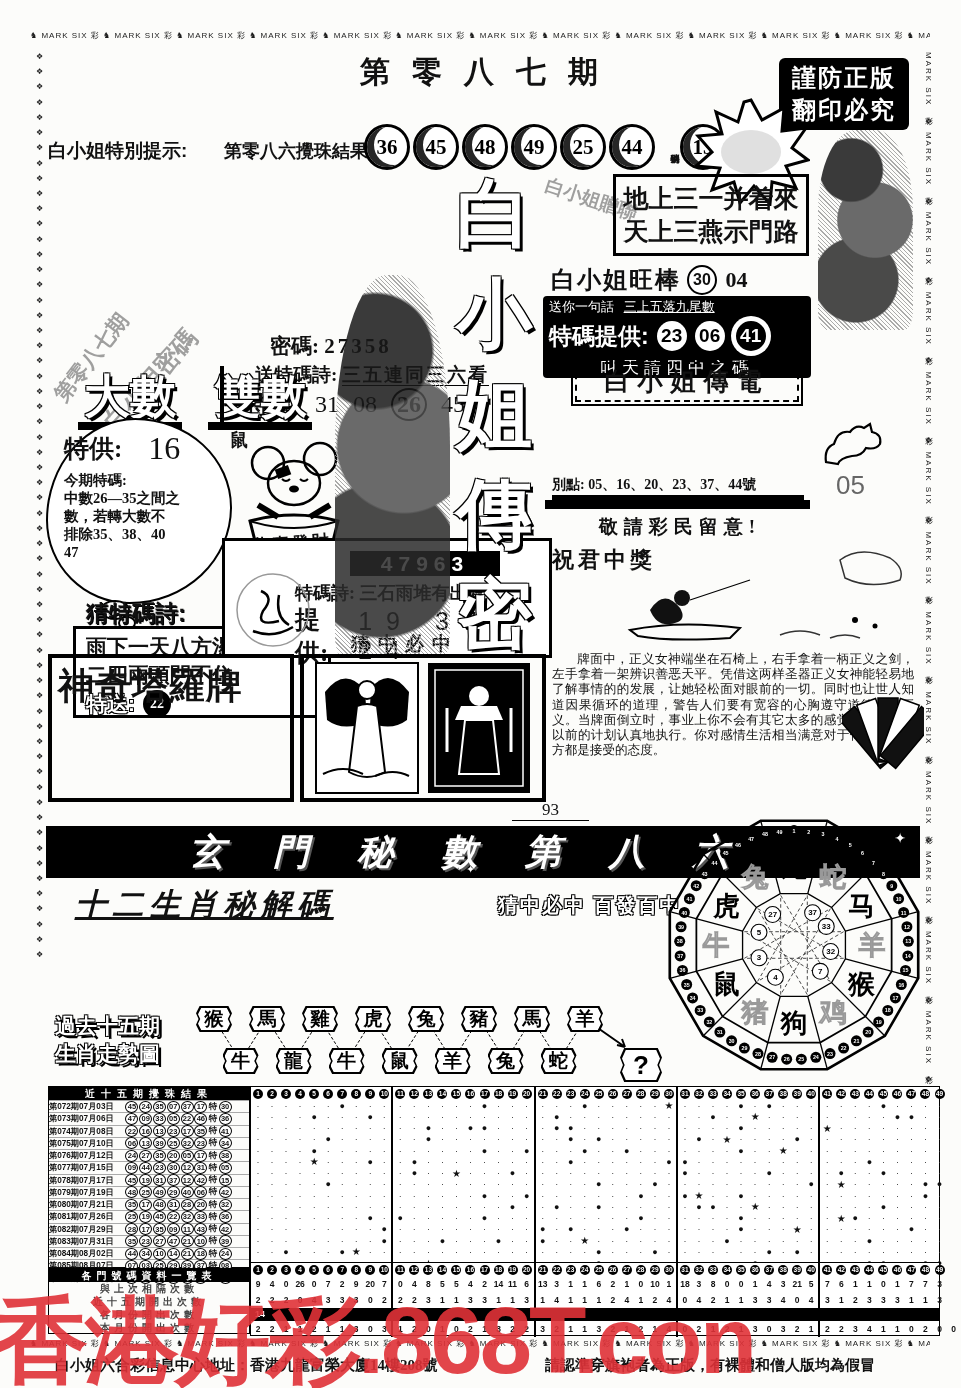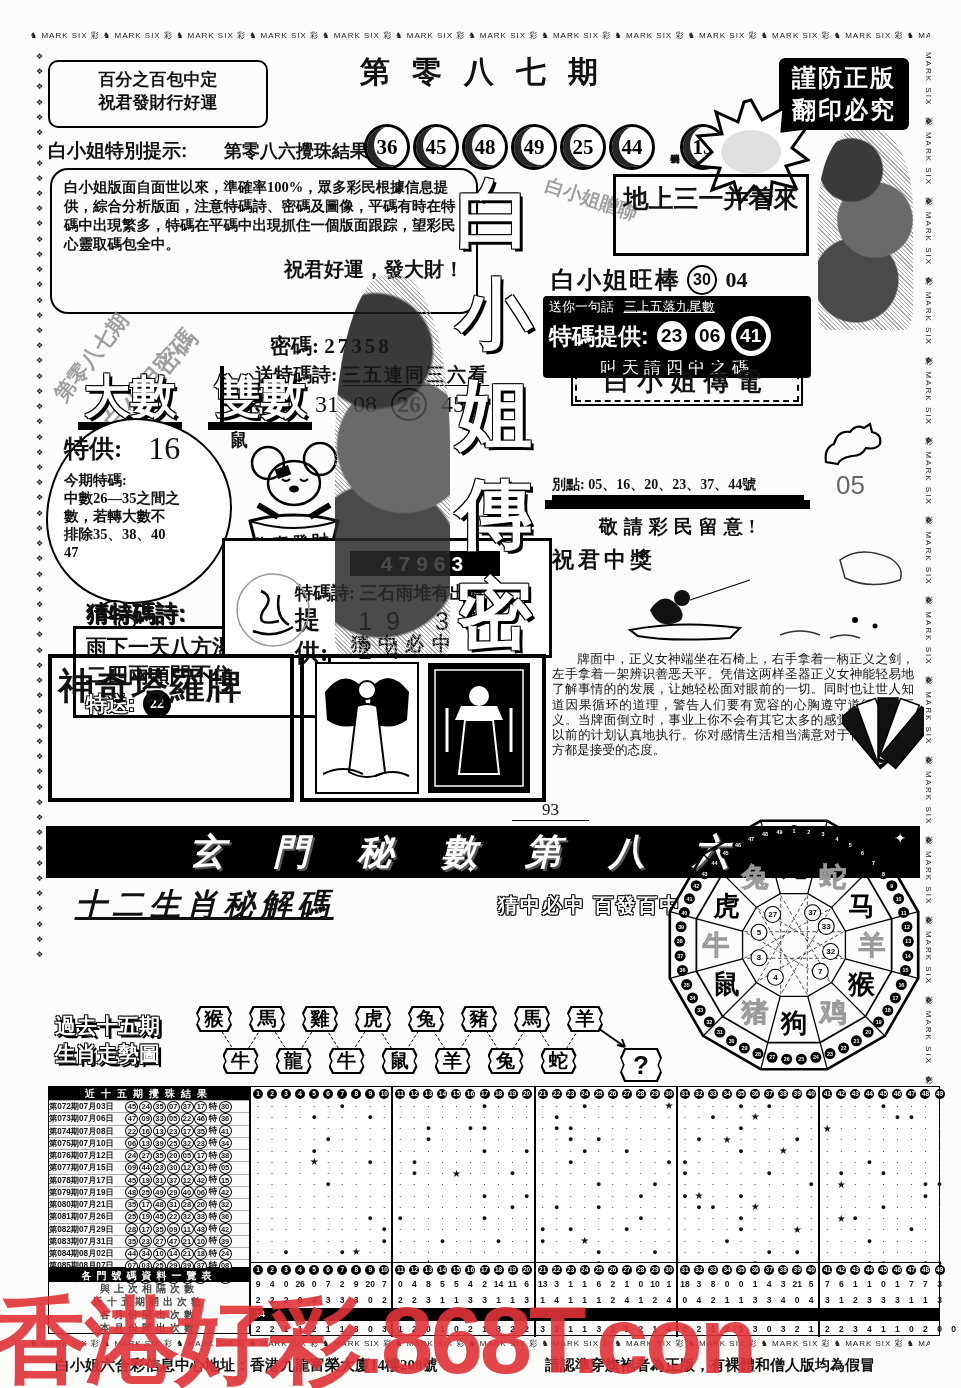--- a/index.html
+++ b/index.html
@@ -44,24 +44,20 @@
 </head>
 <body>
 
 <div id="page">
 
   <div class="abs motif" id="motif-top" style="left:30px;top:30px;width:900px;height:16px;">♞ MARK SIX 彩 ♞ MARK SIX 彩 ♞ MARK SIX 彩 ♞ MARK SIX 彩 ♞ MARK SIX 彩 ♞ MARK SIX 彩 ♞ MARK SIX 彩 ♞ MARK SIX 彩 ♞ MARK SIX 彩 ♞ MARK SIX 彩 ♞ MARK SIX 彩 ♞ MARK SIX 彩 ♞ MARK SIX 彩 ♞ MARK SIX 彩 ♞ MARK SIX 彩 ♞ MARK SIX 彩 </div>
   <div class="abs motif" id="motif-bottom" style="left:30px;top:1338px;width:900px;height:16px;">♞ MARK SIX 彩 ♞ MARK SIX 彩 ♞ MARK SIX 彩 ♞ MARK SIX 彩 ♞ MARK SIX 彩 ♞ MARK SIX 彩 ♞ MARK SIX 彩 ♞ MARK SIX 彩 ♞ MARK SIX 彩 ♞ MARK SIX 彩 ♞ MARK SIX 彩 ♞ MARK SIX 彩 ♞ MARK SIX 彩 ♞ MARK SIX 彩 ♞ MARK SIX 彩 ♞ MARK SIX 彩 </div>
   <div class="abs vmotif" id="motif-left" style="left:30px;top:52px;width:14px;height:1270px;">❖ ❖ ❖ ❖ ❖ ❖ ❖ ❖ ❖ ❖ ❖ ❖ ❖ ❖ ❖ ❖ ❖ ❖ ❖ ❖ ❖ ❖ ❖ ❖ ❖ ❖ ❖ ❖ ❖ ❖ ❖ ❖ ❖ ❖ ❖ ❖ ❖ ❖ ❖ ❖ ❖ ❖ ❖ ❖ ❖ ❖ ❖ ❖ ❖ ❖ ❖ ❖ ❖ ❖ ❖ ❖ ❖ ❖ ❖ ❖ </div>
   <div class="abs vmotif" id="motif-right" style="left:919px;top:52px;width:14px;height:1270px;">MARK SIX 彩 ❖ MARK SIX 彩 ❖ MARK SIX 彩 ❖ MARK SIX 彩 ❖ MARK SIX 彩 ❖ MARK SIX 彩 ❖ MARK SIX 彩 ❖ MARK SIX 彩 ❖ MARK SIX 彩 ❖ MARK SIX 彩 ❖ MARK SIX 彩 ❖ MARK SIX 彩 ❖ MARK SIX 彩 ❖ MARK SIX 彩 ❖ </div>
 
-  <div class="abs ctr" style="left:48px;top:60px;width:216px;height:58px;border:2px solid #000;border-radius:10px;padding-top:6px;">
-    <div class="serif b" style="font-size:17px;">百分之百包中定</div>
-    <div class="serif b" style="font-size:17px;">祝君發財行好運</div>
-  </div>
 
   <div class="abs ctr serif b" style="left:290px;top:52px;width:400px;font-size:30px;letter-spacing:22px;">第零八七期</div>
 
   <div class="abs blackbar ctr" style="left:779px;top:58px;width:130px;height:68px;border-radius:6px;padding-top:4px;">
     <div class="b" style="font-size:24px;letter-spacing:2px;">謹防正版</div>
     <div class="b" style="font-size:24px;letter-spacing:2px;">翻印必究</div>
   </div>
 
   <div class="abs halftone" style="left:818px;top:130px;width:95px;height:200px;border-radius:40% 40% 10% 10%;"></div>
 
@@ -77,24 +73,20 @@
       <span class="ball">44</span>
       <span style="writing-mode: vertical-rl; font-size: 9px; font-weight: bold; width: 22px; height: 44px; line-height: 11px; text-align: center;">特別號碼</span>
       <span class="ball">13</span>
     </div>
 
   <svg class="abs" style="left:692px;top:98px;" width="118" height="108" viewBox="0 0 118 108">
     <polygon points="59,2 70,22 92,10 90,33 114,30 100,50 116,62 94,68 104,90 80,84 78,106 62,88 48,105 42,84 20,92 28,70 4,68 20,54 6,38 30,36 24,14 46,24 52,4" fill="#fff" stroke="#000" stroke-width="3"></polygon>
     <ellipse cx="59" cy="54" rx="30" ry="22" fill="#bbb" opacity=".45"></ellipse>
   </svg>
 
-  <div class="abs" style="left:50px;top:168px;width:428px;height:146px;border:2px solid #000;border-radius:18px;padding:8px 12px;box-sizing:border-box;">
-    <div class="serif b" style="font-size:14.5px;line-height:19px;">白小姐版面自面世以來，準確率100%，眾多彩民根據信息提供，綜合分析版面，注意特碼詩、密碼及圖像，平碼有時在特碼中出現繁多，特碼在平碼中出現抓住一個版面跟踪，望彩民心靈取碼包全中。</div>
-    <div class="serif b" style="font-size:20px;text-align:right;margin-top:2px;">祝君好運，發大財！</div>
-  </div>
 
   <div class="abs serif b" style="left:270px;top:332px;font-size:21px;">
     <span>密碼:</span>
     <span style="letter-spacing:3px;">27358</span>
   </div>
   <div class="abs serif b" style="left:255px;top:362px;font-size:19px;">
     <span>送特碼詩:</span>
     <span class="poemline" style="letter-spacing:2px;">三五連同三六看</span>
   </div>
   <div class="abs row-flex" style="left:245px;top:388px;font-size:24px;">
@@ -107,20 +99,21 @@
       </span>
   </div>
 
   <div class="abs stamp serif" style="left:48px;top:390px;font-size:21px;transform:rotate(-52deg);transform-origin:left top;">第零八七期</div>
   <div class="abs stamp serif" style="left:96px;top:415px;font-size:25px;transform:rotate(-48deg);transform-origin:left top;">白小姐密碼</div>
 
   <div class="abs" style="left:543px;top:172px;width:268px;height:206px;">
     <div class="abs stamp serif" style="left:2px;top:8px;font-size:19px;transform:rotate(18deg);width:40px;line-height:21px;">白小姐贈聯</div>
     <div class="abs ctr" style="left:70px;top:2px;width:196px;height:82px;border:3px solid #000;padding-top:5px;box-sizing:border-box;">
       <div class="b" style="font-size:25px;">地上三一并着來</div>
+      <div class="b" style="font-size:25px;">天上三燕示門路</div>
     </div>
     <div class="abs row-flex" style="left:8px;top:92px;">
       <span class="serif b" style="font-size:24px;letter-spacing:2px;">白小姐旺棒</span>
       <span class="mini-circ" style="width:26px;height:26px;font-size:16px;border-width:2px;margin-left:6px;">30</span>
       <span class="b serif" style="font-size:22px;margin-left:8px;">04</span>
     </div>
     <div class="abs blackbar" style="left:0;top:124px;width:268px;height:82px;border-radius:4px;padding:2px 6px;box-sizing:border-box;">
       <div style="font-size:13px;">
         <span>送你一句話</span>
         <span style="text-decoration:underline;margin-left:6px;">三上五落九尾數</span>

